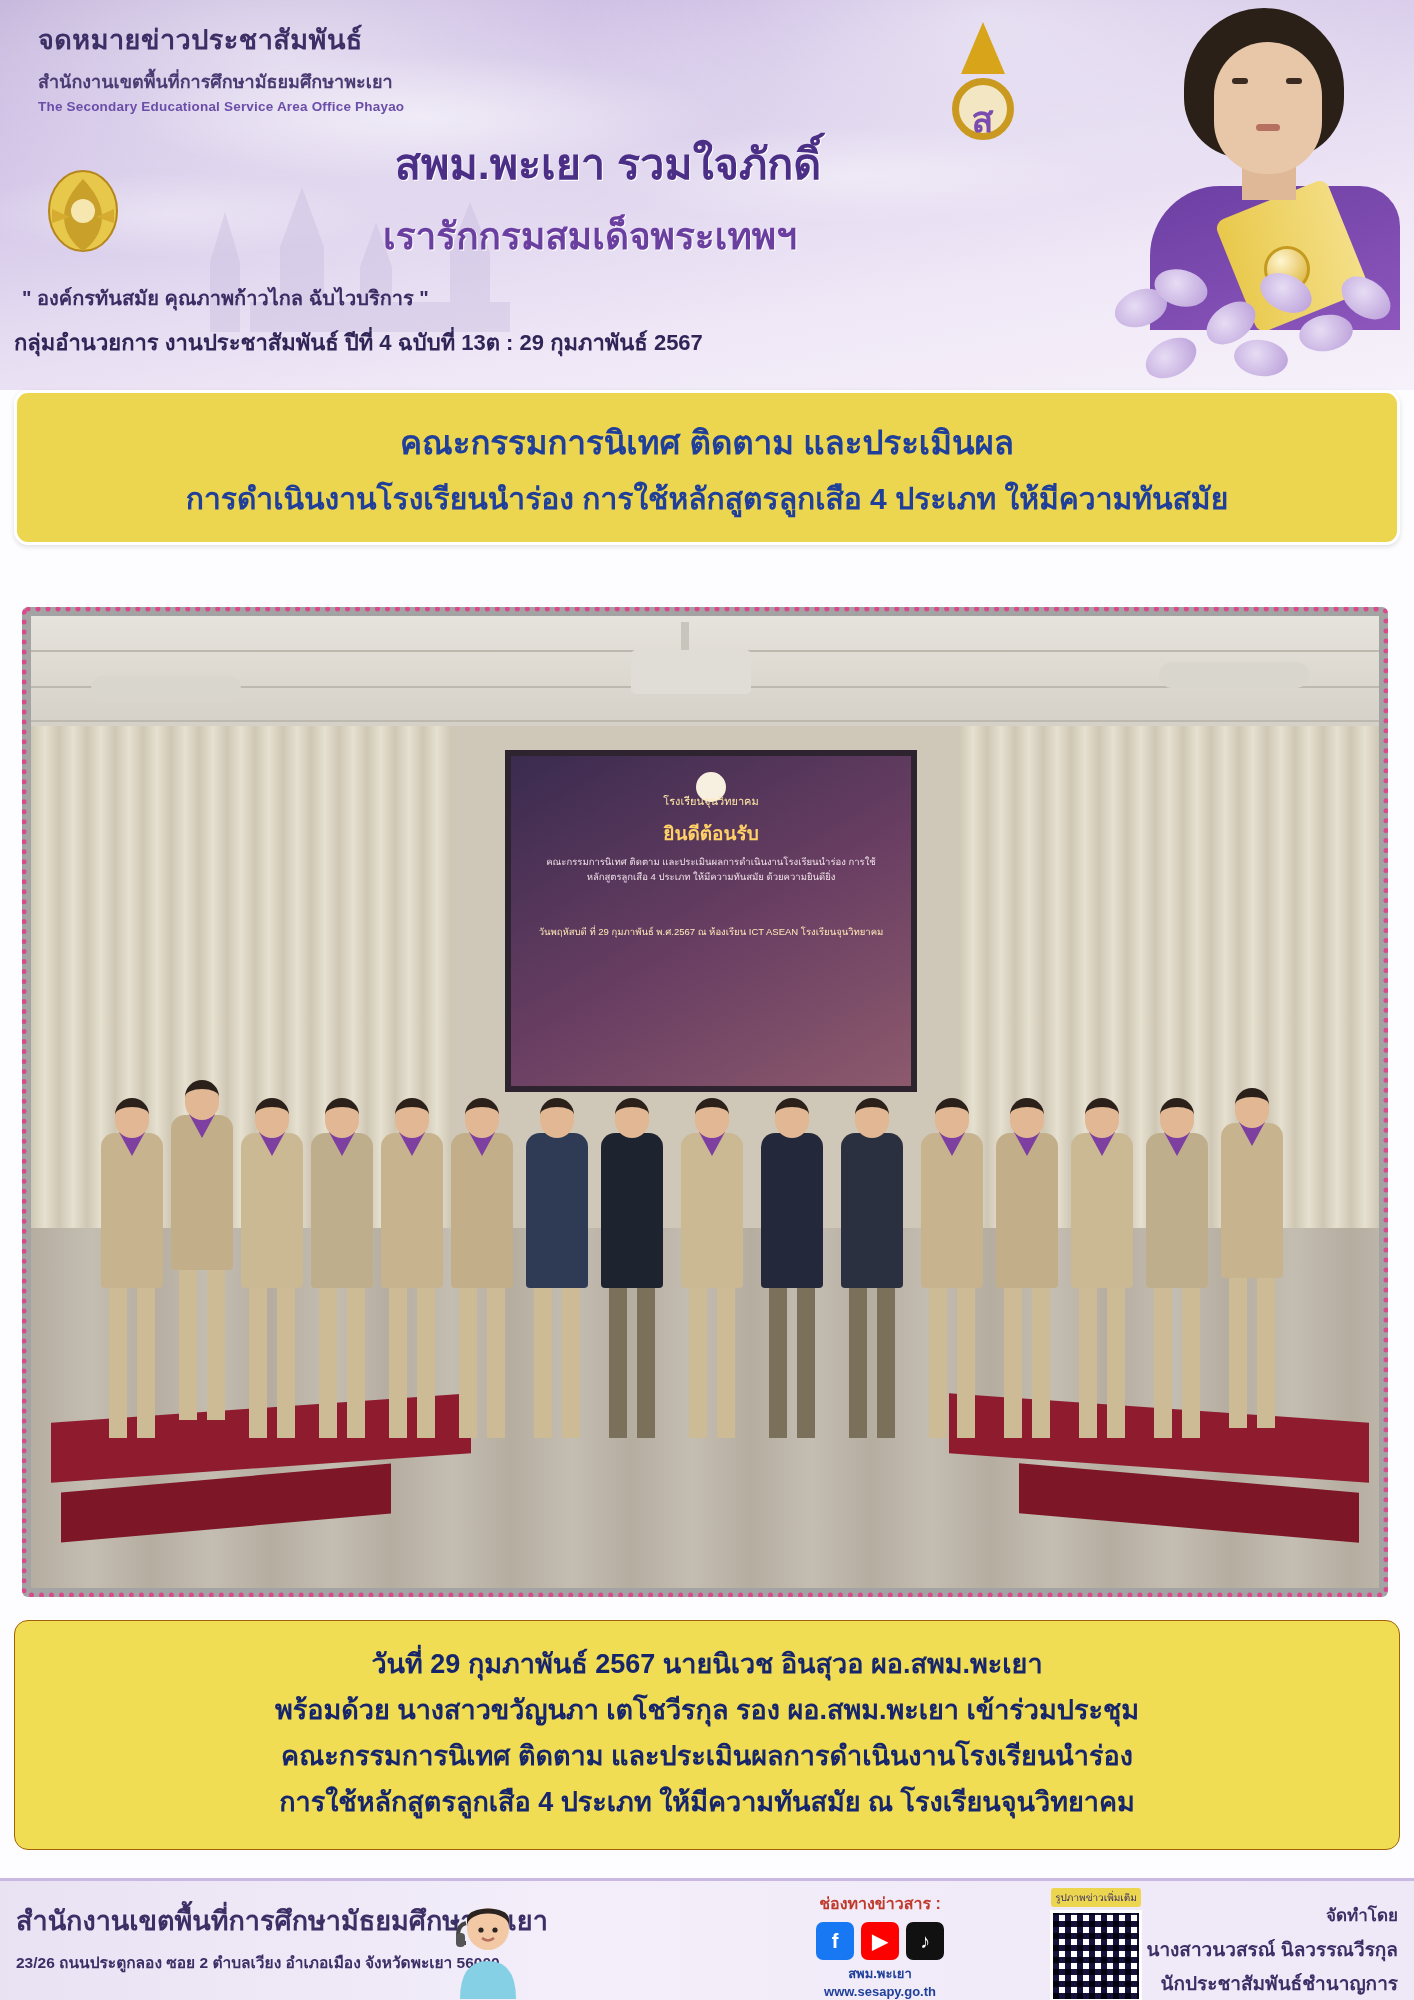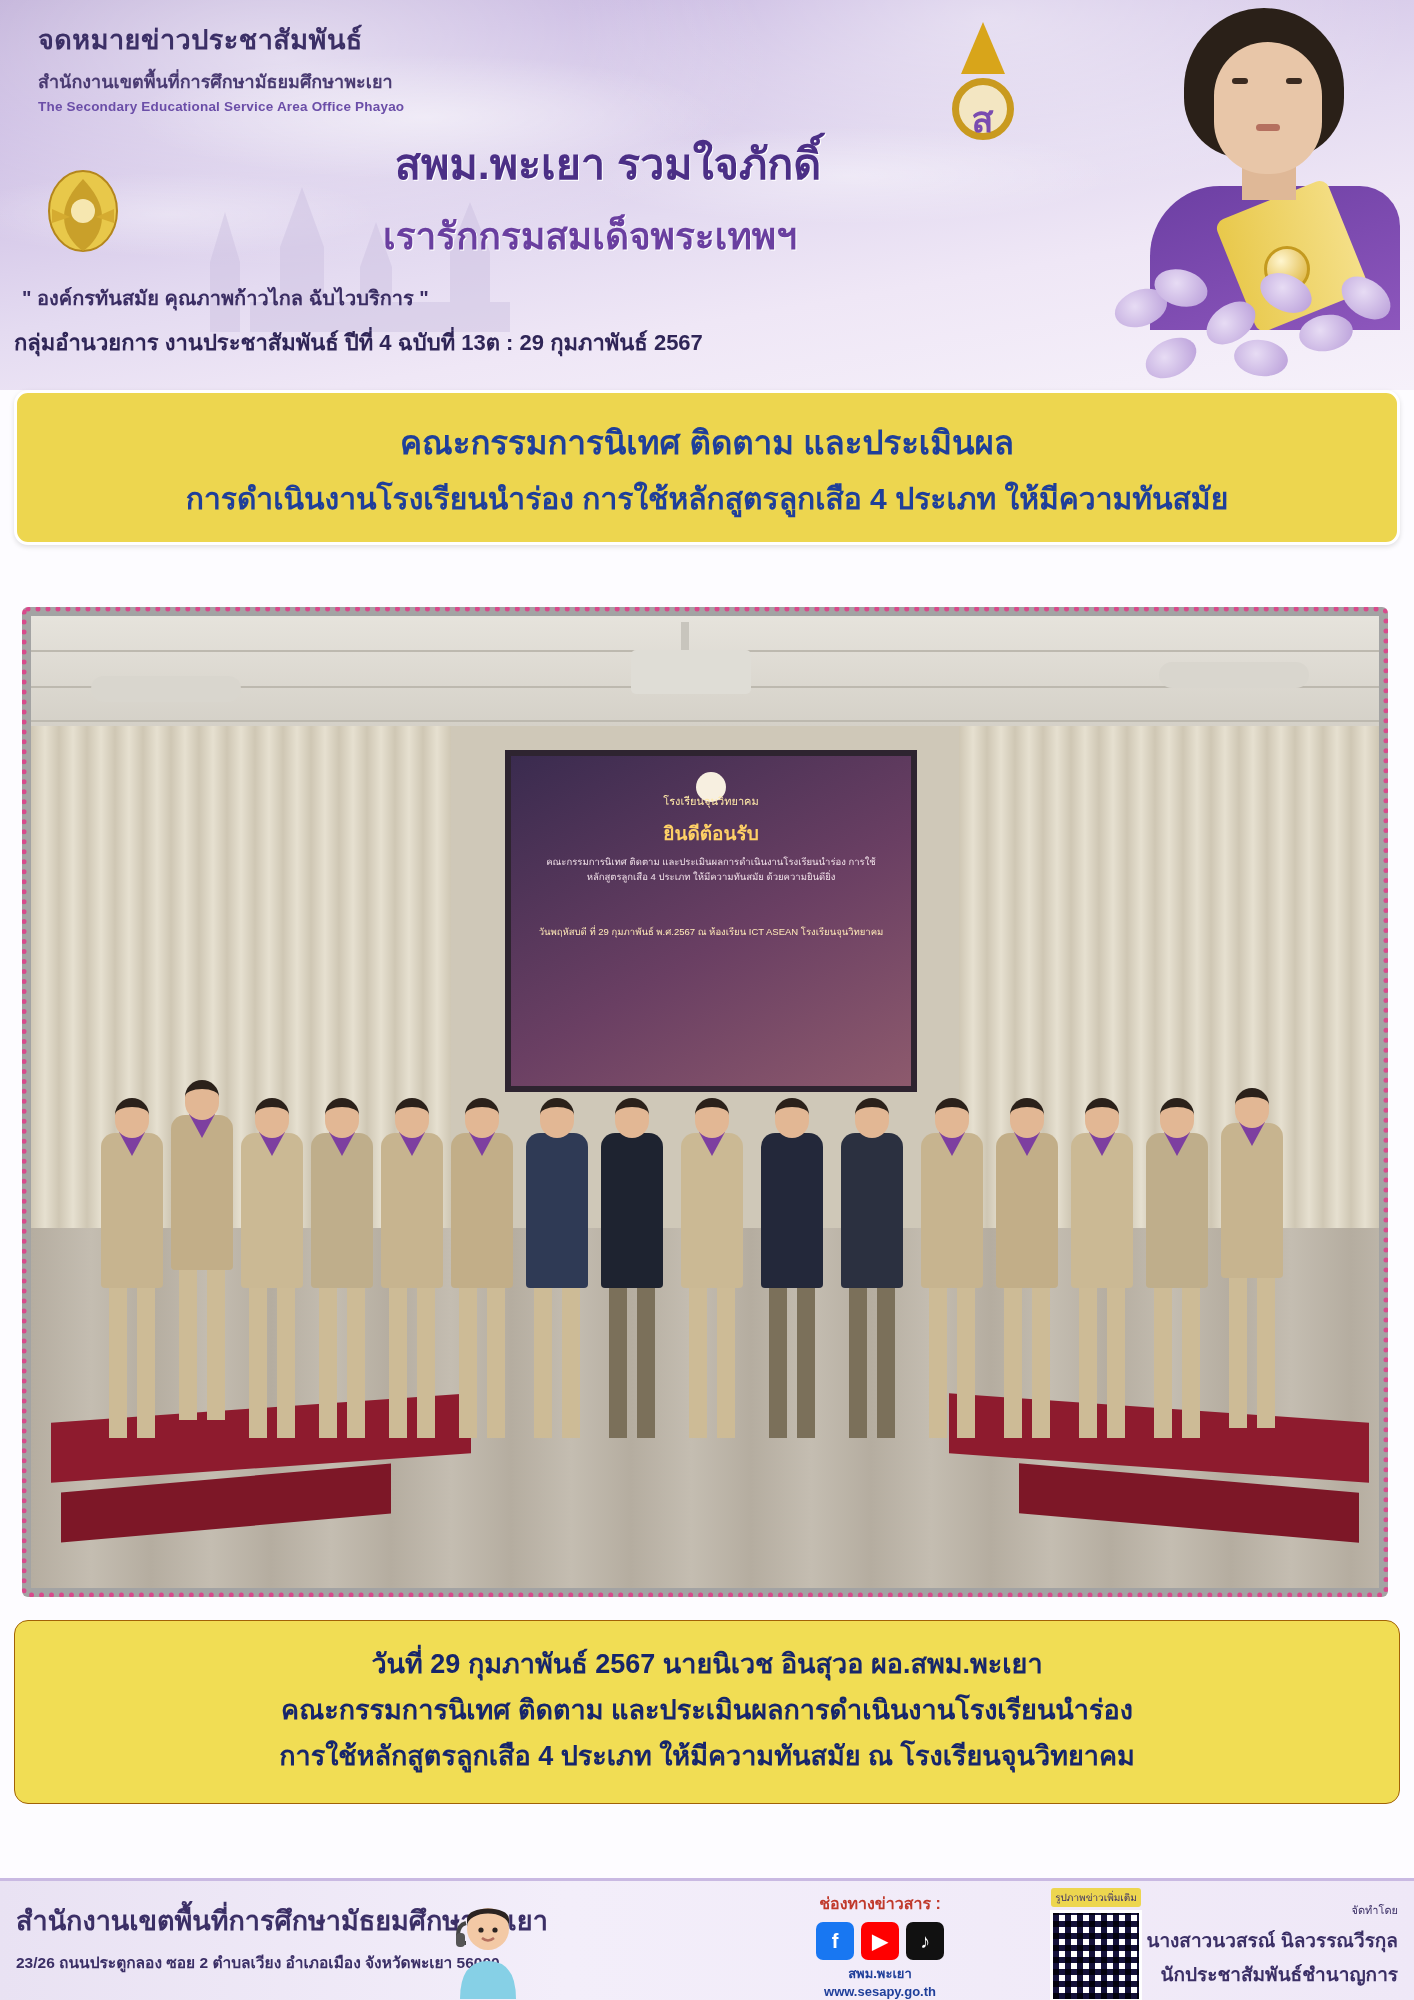--- a/index.html
+++ b/index.html
@@ -238,21 +238,21 @@
   .qr-cap { font-size:10px; background:#edd64f; color:#3b2f66; padding:2px 4px; border-radius:3px; display:inline-block;}
   .qr {
     width:92px;height:92px;margin:3px auto 0;
     background:
       repeating-linear-gradient(90deg,#14113a 0 6px, #fff 6px 12px),
       repeating-linear-gradient(0deg,#14113a 0 6px, #fff 6px 12px);
     background-blend-mode: multiply;
     border:3px solid #fff;
   }
   .f-right { position:absolute; right:16px; top:20px; text-align:right; }
-  .f-r1 { font-size:11px; font-weight:normal; color:#3b2f66; }
+  .f-r1 { font-size:17px; font-weight:bold; color:#3b2f66; }
   .f-r2 { font-size:19px; font-weight:bold; color:#3b2f66; margin-top:6px;}
   .f-r3 { font-size:19px; font-weight:bold; color:#3b2f66; margin-top:4px;}
   .f-mascot { position:absolute; left:440px; top:18px; width:96px; height:100px; }
 </style>
 </head>
 <body>
 
 <div class="poster">
 
   <div class="header">
@@ -446,20 +446,21 @@
             <div class="body" style="background:#c7b48f;"></div>
             <div class="scarf"></div>
             <div class="head"></div>
           </div>
       </div>
     </div>
   </div>
 
   <div class="caption">
     <div>วันที่ 29 กุมภาพันธ์ 2567 นายนิเวช อินสุวอ ผอ.สพม.พะเยา</div>
+    <div>พร้อมด้วย นางสาวขวัญนภา เตโชวีรกุล รอง ผอ.สพม.พะเยา เข้าร่วมประชุม</div>
     <div>คณะกรรมการนิเทศ ติดตาม และประเมินผลการดำเนินงานโรงเรียนนำร่อง</div>
     <div>การใช้หลักสูตรลูกเสือ 4 ประเภท ให้มีความทันสมัย ณ โรงเรียนจุนวิทยาคม</div>
   </div>
 
   <div class="footer">
     <div class="f-left">
       <div class="f-l1">สำนักงานเขตพื้นที่การศึกษามัธยมศึกษาพะเยา</div>
       <div class="f-l2">23/26 ถนนประตูกลอง ซอย 2 ตำบลเวียง อำเภอเมือง จังหวัดพะเยา 56000</div>
     </div>
 

